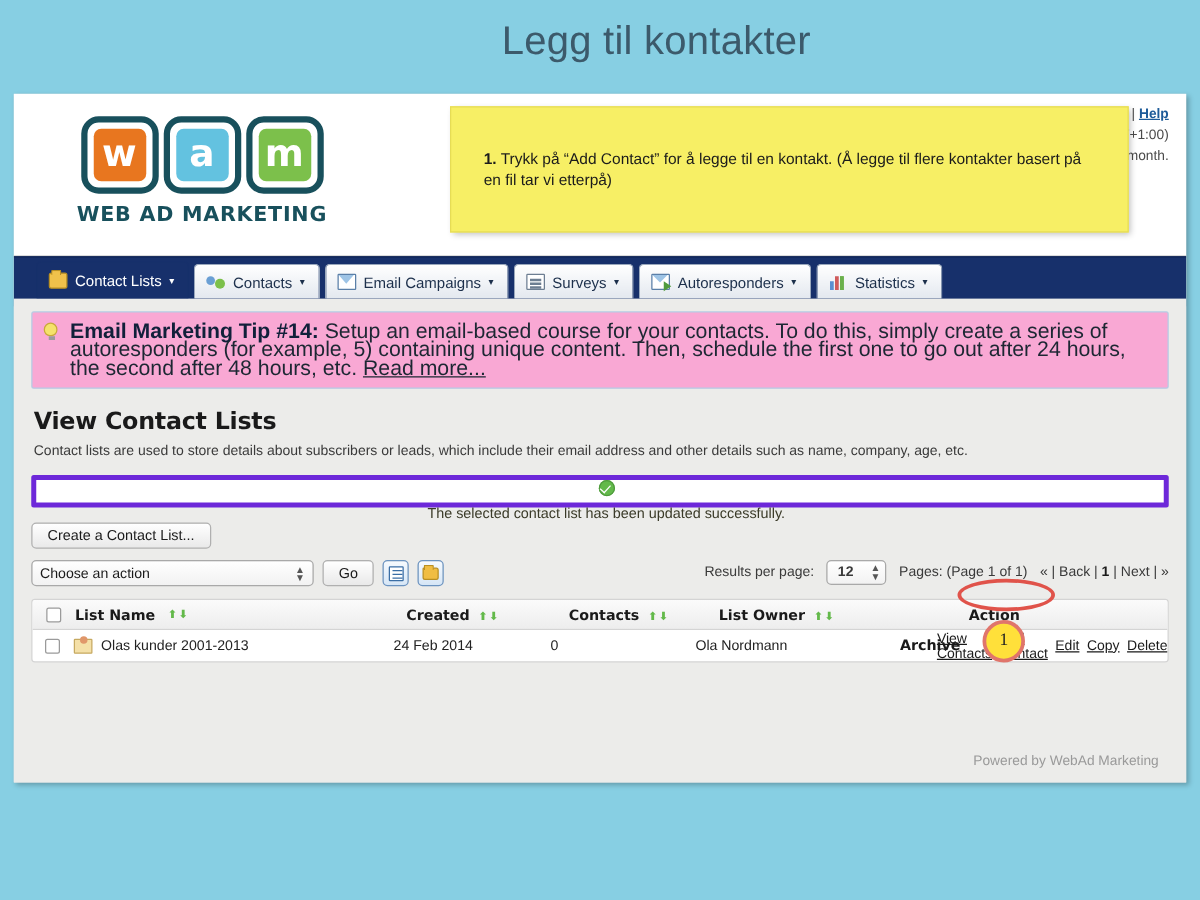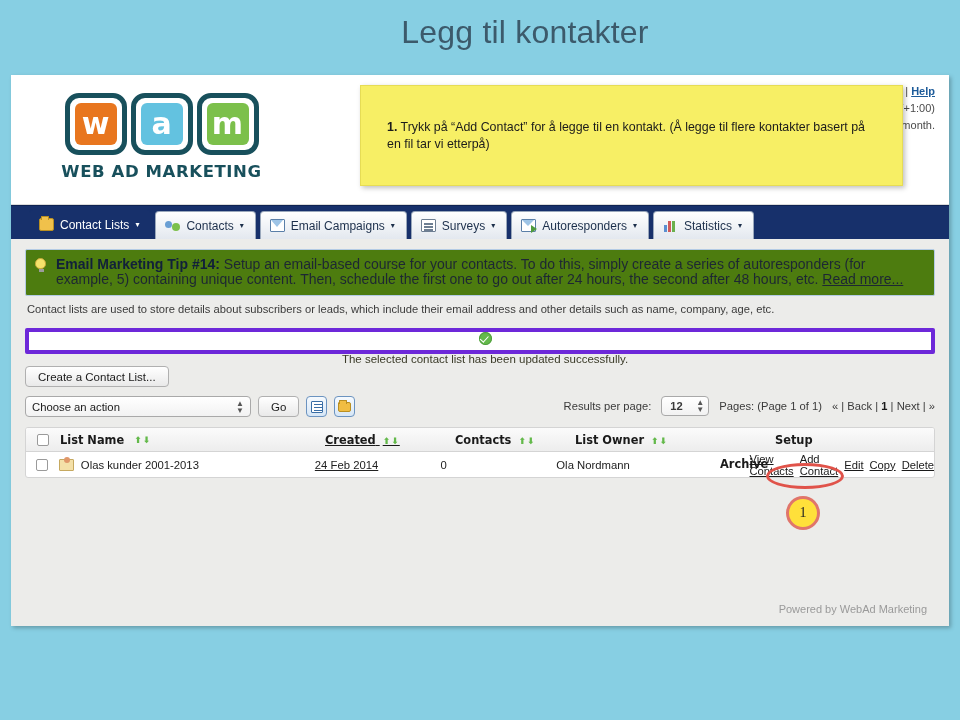--- a/index.html
+++ b/index.html
@@ -109,23 +109,23 @@
   .ico-auto:after{ content:""; position:absolute; right:-2px; bottom:-2px; width:0;height:0;
       border-left:6px solid #4f9b3d; border-top:4px solid transparent; border-bottom:4px solid transparent;}
   .ico-chart:before{ content:""; position:absolute; left:1px; bottom:0; width:3px; height:7px; background:#5b8fd0; }
   .ico-chart:after{ content:""; position:absolute; left:5px; bottom:0; width:3px; height:11px; background:#d05b5b;
       box-shadow:4px 0 0 -0px #6ab04c, 4px 0 0 0 #6ab04c; }
 
   
   .page-body{ padding:10px 14px 0 14px; background:#ececea; height:calc(100% - 164px); position:relative;}
 
   .tip-bar{
-    background:#4d7c0f; border:1px solid #b4cbe4;
+    background:#f9a8d4; border:1px solid #b4cbe4;
     padding:7px 10px 8px 30px; position:relative;
-    font-size:14px; color:#1d2733; line-height:15px;
+    font-size:17px; color:#1d2733; line-height:15px;
     border-radius:2px;
   }
   .tip-bar b{ color:#11203a; }
   .tip-bar a{ color:#1d2733; text-decoration:underline; }
   .bulb{
     position:absolute; left:9px; top:8px; width:11px; height:11px;
     background:#f5e26b; border:1px solid #c9a93b; border-radius:50% 50% 45% 45%;
   }
   .bulb:after{ content:""; position:absolute; left:3px; bottom:-4px; width:5px; height:3px; background:#9c9c9c;}
 
@@ -200,21 +200,21 @@
     border-bottom:1px solid #d4d4d4;
     font-size:11.4px; font-weight:700; color:#1a1a1a;
     font-family:"DejaVu Sans", sans-serif;
   }
   .trow{
     display:flex; align-items:center; height:25px;
     font-size:11.3px; color:#222;
   }
   .c-check{ width:34px; display:flex; justify-content:center; }
   .c-name{ width:265px; display:flex; align-items:center; gap:7px; }
-  .c-created{ width:130px;text-decoration:underline; }
+  .c-created{ width:130px; }
   .c-contacts{ width:120px; }
   .c-owner{ width:145px; }
   .c-archive{ width:55px; display:flex; align-items:center;margin-top:48px;}
   .c-action{ flex:1; display:flex; align-items:center; gap:6px; position:relative;}
   .chk{
     width:12px; height:12px; background:#ffffff;
     border:1px solid #9a9a9a; border-radius:2px;
   }
   .sortarrows{ color:#63b94a; font-size:9px; letter-spacing:1px; margin-left:3px;}
   .row-folder{
@@ -326,20 +326,21 @@
     </div>
   </div>
 
   <div class="page-body">
 
     <div class="tip-bar">
       <span class="bulb"></span>
       <b>Email Marketing Tip #14:</b><span> Setup an email-based course for your contacts. To do this, simply create a series of autoresponders (for example, 5) containing unique content. Then, schedule the first one to go out after 24 hours, the second after 48 hours, etc. </span><a href="#">Read more...</a>
     </div>
 
+    <div class="page-h1">View Contact Lists</div>
     <div class="page-desc">Contact lists are used to store details about subscribers or leads, which include their email address and other details such as name, company, age, etc.</div>
 
     <div class="success-bar">
       <span class="check-ico"></span>
       <span>The selected contact list has been updated successfully.</span>
     </div>
 
     <div class="toolbar">
       <div class="btn">Create a Contact List...</div>
 
@@ -393,21 +394,21 @@
         </div>
         <div class="c-contacts">
           <span>Contacts</span>
           <span class="sortarrows">⬆⬇</span>
         </div>
         <div class="c-owner">
           <span>List Owner</span>
           <span class="sortarrows">⬆⬇</span>
         </div>
         <div class="c-archive">Archive</div>
-        <div class="c-action">Setup</div>
+        <div class="c-action">Action</div>
       </div>
 
       <div class="trow">
         <div class="c-check">
           <span class="chk"></span>
         </div>
         <div class="c-name">
           <span class="row-folder"></span>
           <span>Olas kunder 2001-2013</span>
         </div>

